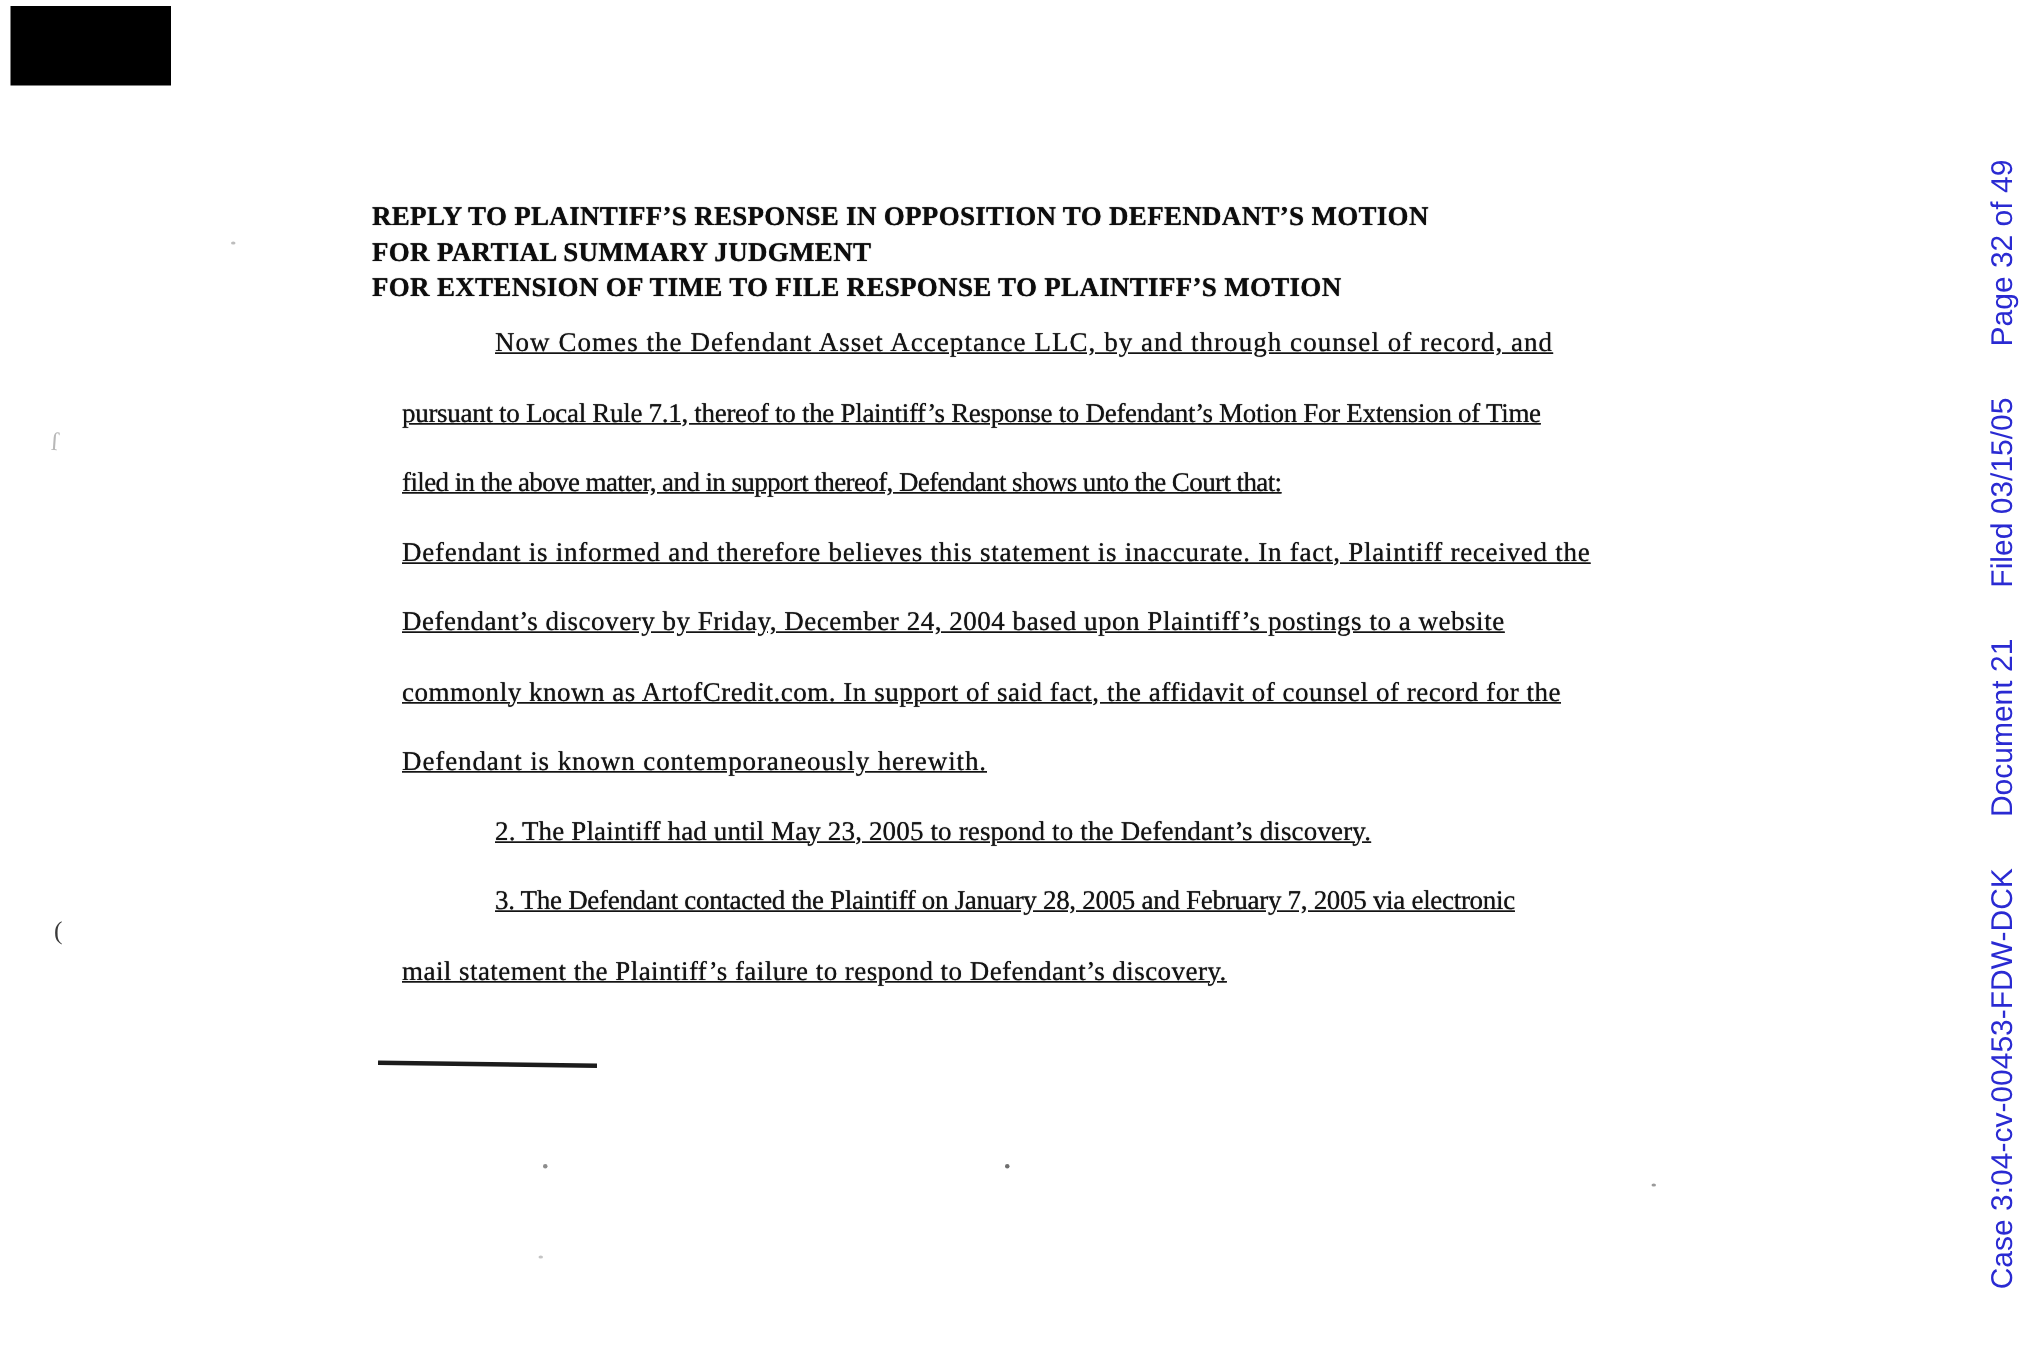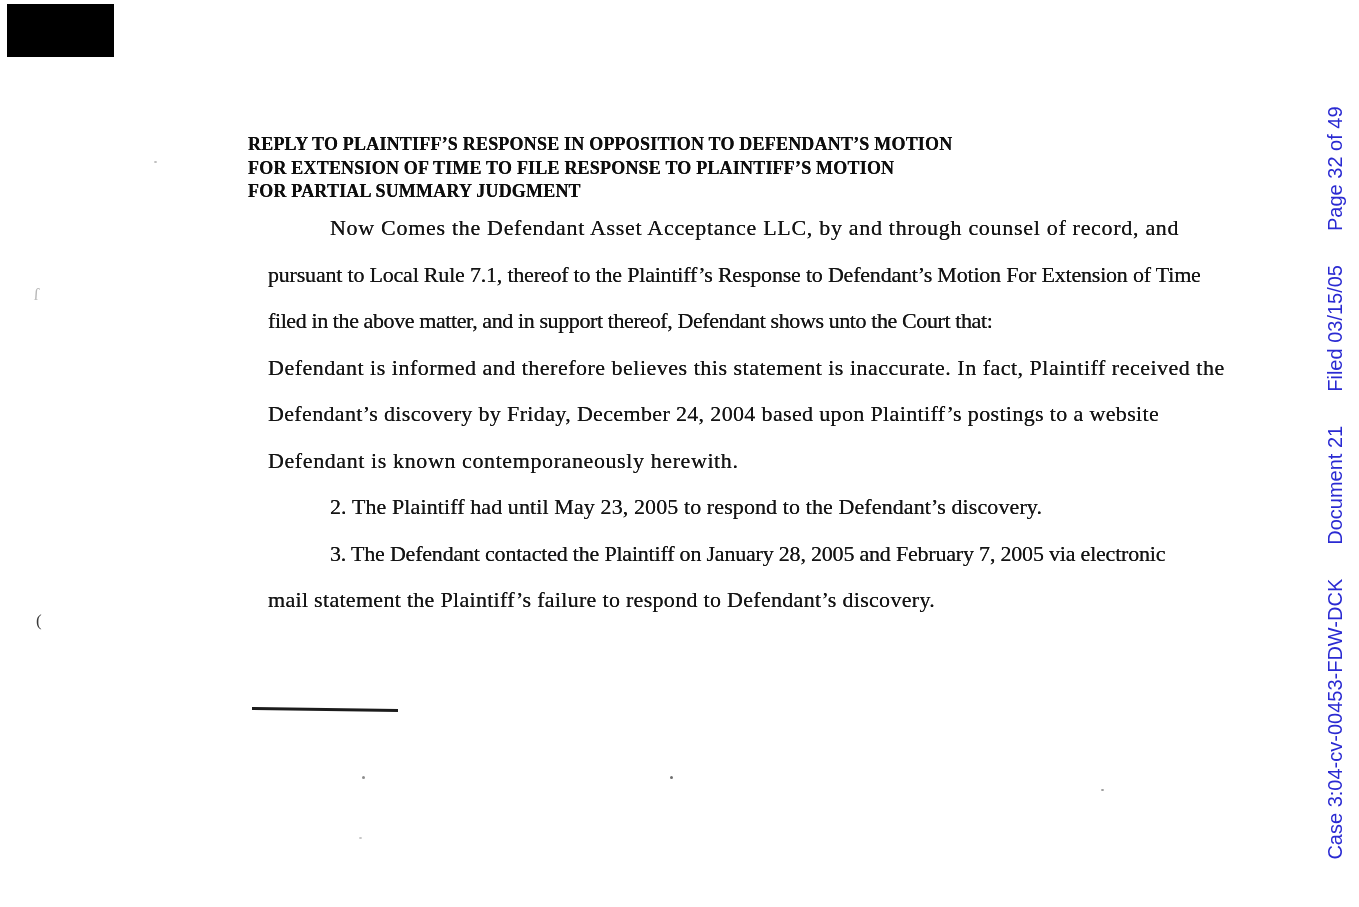--- a/index.html
+++ b/index.html
@@ -32,23 +32,24 @@
     color: #0d0d0d;
     text-shadow: 0 0 0.6px #1a1a1a;
     margin-top: 16px;
   }
 
   
   .doc-body {
     position: absolute;
     left: 268px; top: 205px;
     width: 880px;
-    font-size: 22px;
+    font-size: 18px;
     color: #141414;
     text-shadow: 0 0 0.5px #222;
+    text-decoration: underline;
   }
   .body-line {
     line-height: 46.5px;
     height: 46.5px;
     white-space: nowrap;
   }
   .body-line.indent { padding-left: 62px; }
 
   
   .footnote-rule {
@@ -94,30 +95,31 @@
   .speck-4 { left: 1101px; top: 789px; width: 3px; height: 2px; background: #9a9a9a; }
   .speck-5 { left: 359px; top: 837px; width: 3px; height: 2px; background: #c4c4c4; }
 </style>
 </head>
 <body>
 
 <div class="redaction-block"></div>
 
 <div class="doc-title">
   <div class="title-line">REPLY TO PLAINTIFF’S RESPONSE IN OPPOSITION TO DEFENDANT’S MOTION</div>
+  <div class="title-line">FOR PARTIAL SUMMARY JUDGMENT</div>
   <div class="title-line">FOR EXTENSION OF TIME TO FILE RESPONSE TO PLAINTIFF’S MOTION</div>
-  <div class="title-line">FOR PARTIAL SUMMARY JUDGMENT</div>
 </div>
 
 <div class="doc-body">
   <div class="body-line indent" style="letter-spacing:0.7px">Now Comes the Defendant Asset Acceptance LLC, by and through counsel of record, and</div>
   <div class="body-line" style="letter-spacing:-0.2px">pursuant to Local Rule 7.1, thereof to the Plaintiff’s Response to Defendant’s Motion For Extension of Time</div>
   <div class="body-line" style="letter-spacing:-0.4px">filed in the above matter, and in support thereof, Defendant shows unto the Court that:</div>
   <div class="body-line" style="letter-spacing:0.5px">Defendant is informed and therefore believes this statement is inaccurate.  In fact, Plaintiff received the</div>
   <div class="body-line" style="letter-spacing:0.35px">Defendant’s discovery by Friday, December 24, 2004 based upon Plaintiff’s postings to a website</div>
+  <div class="body-line" style="letter-spacing:0.35px">commonly known as ArtofCredit.com.  In support of said fact, the affidavit of counsel of record for the</div>
   <div class="body-line" style="letter-spacing:0.6px">Defendant is known contemporaneously herewith.</div>
   <div class="body-line indent" style="letter-spacing:0.1px">2.  The Plaintiff had until May 23, 2005 to respond to the Defendant’s discovery.</div>
   <div class="body-line indent" style="letter-spacing:-0.2px">3.  The Defendant contacted the Plaintiff on January 28, 2005 and February 7, 2005 via electronic</div>
   <div class="body-line" style="letter-spacing:0.3px">mail statement the Plaintiff’s failure to respond to Defendant’s discovery.</div>
 </div>
 
 <div class="footnote-rule"></div>
 
 <div class="court-stamp" style="color: rgb(42, 42, 210);">
   <span>Case 3:04-cv-00453-FDW-DCK</span>

